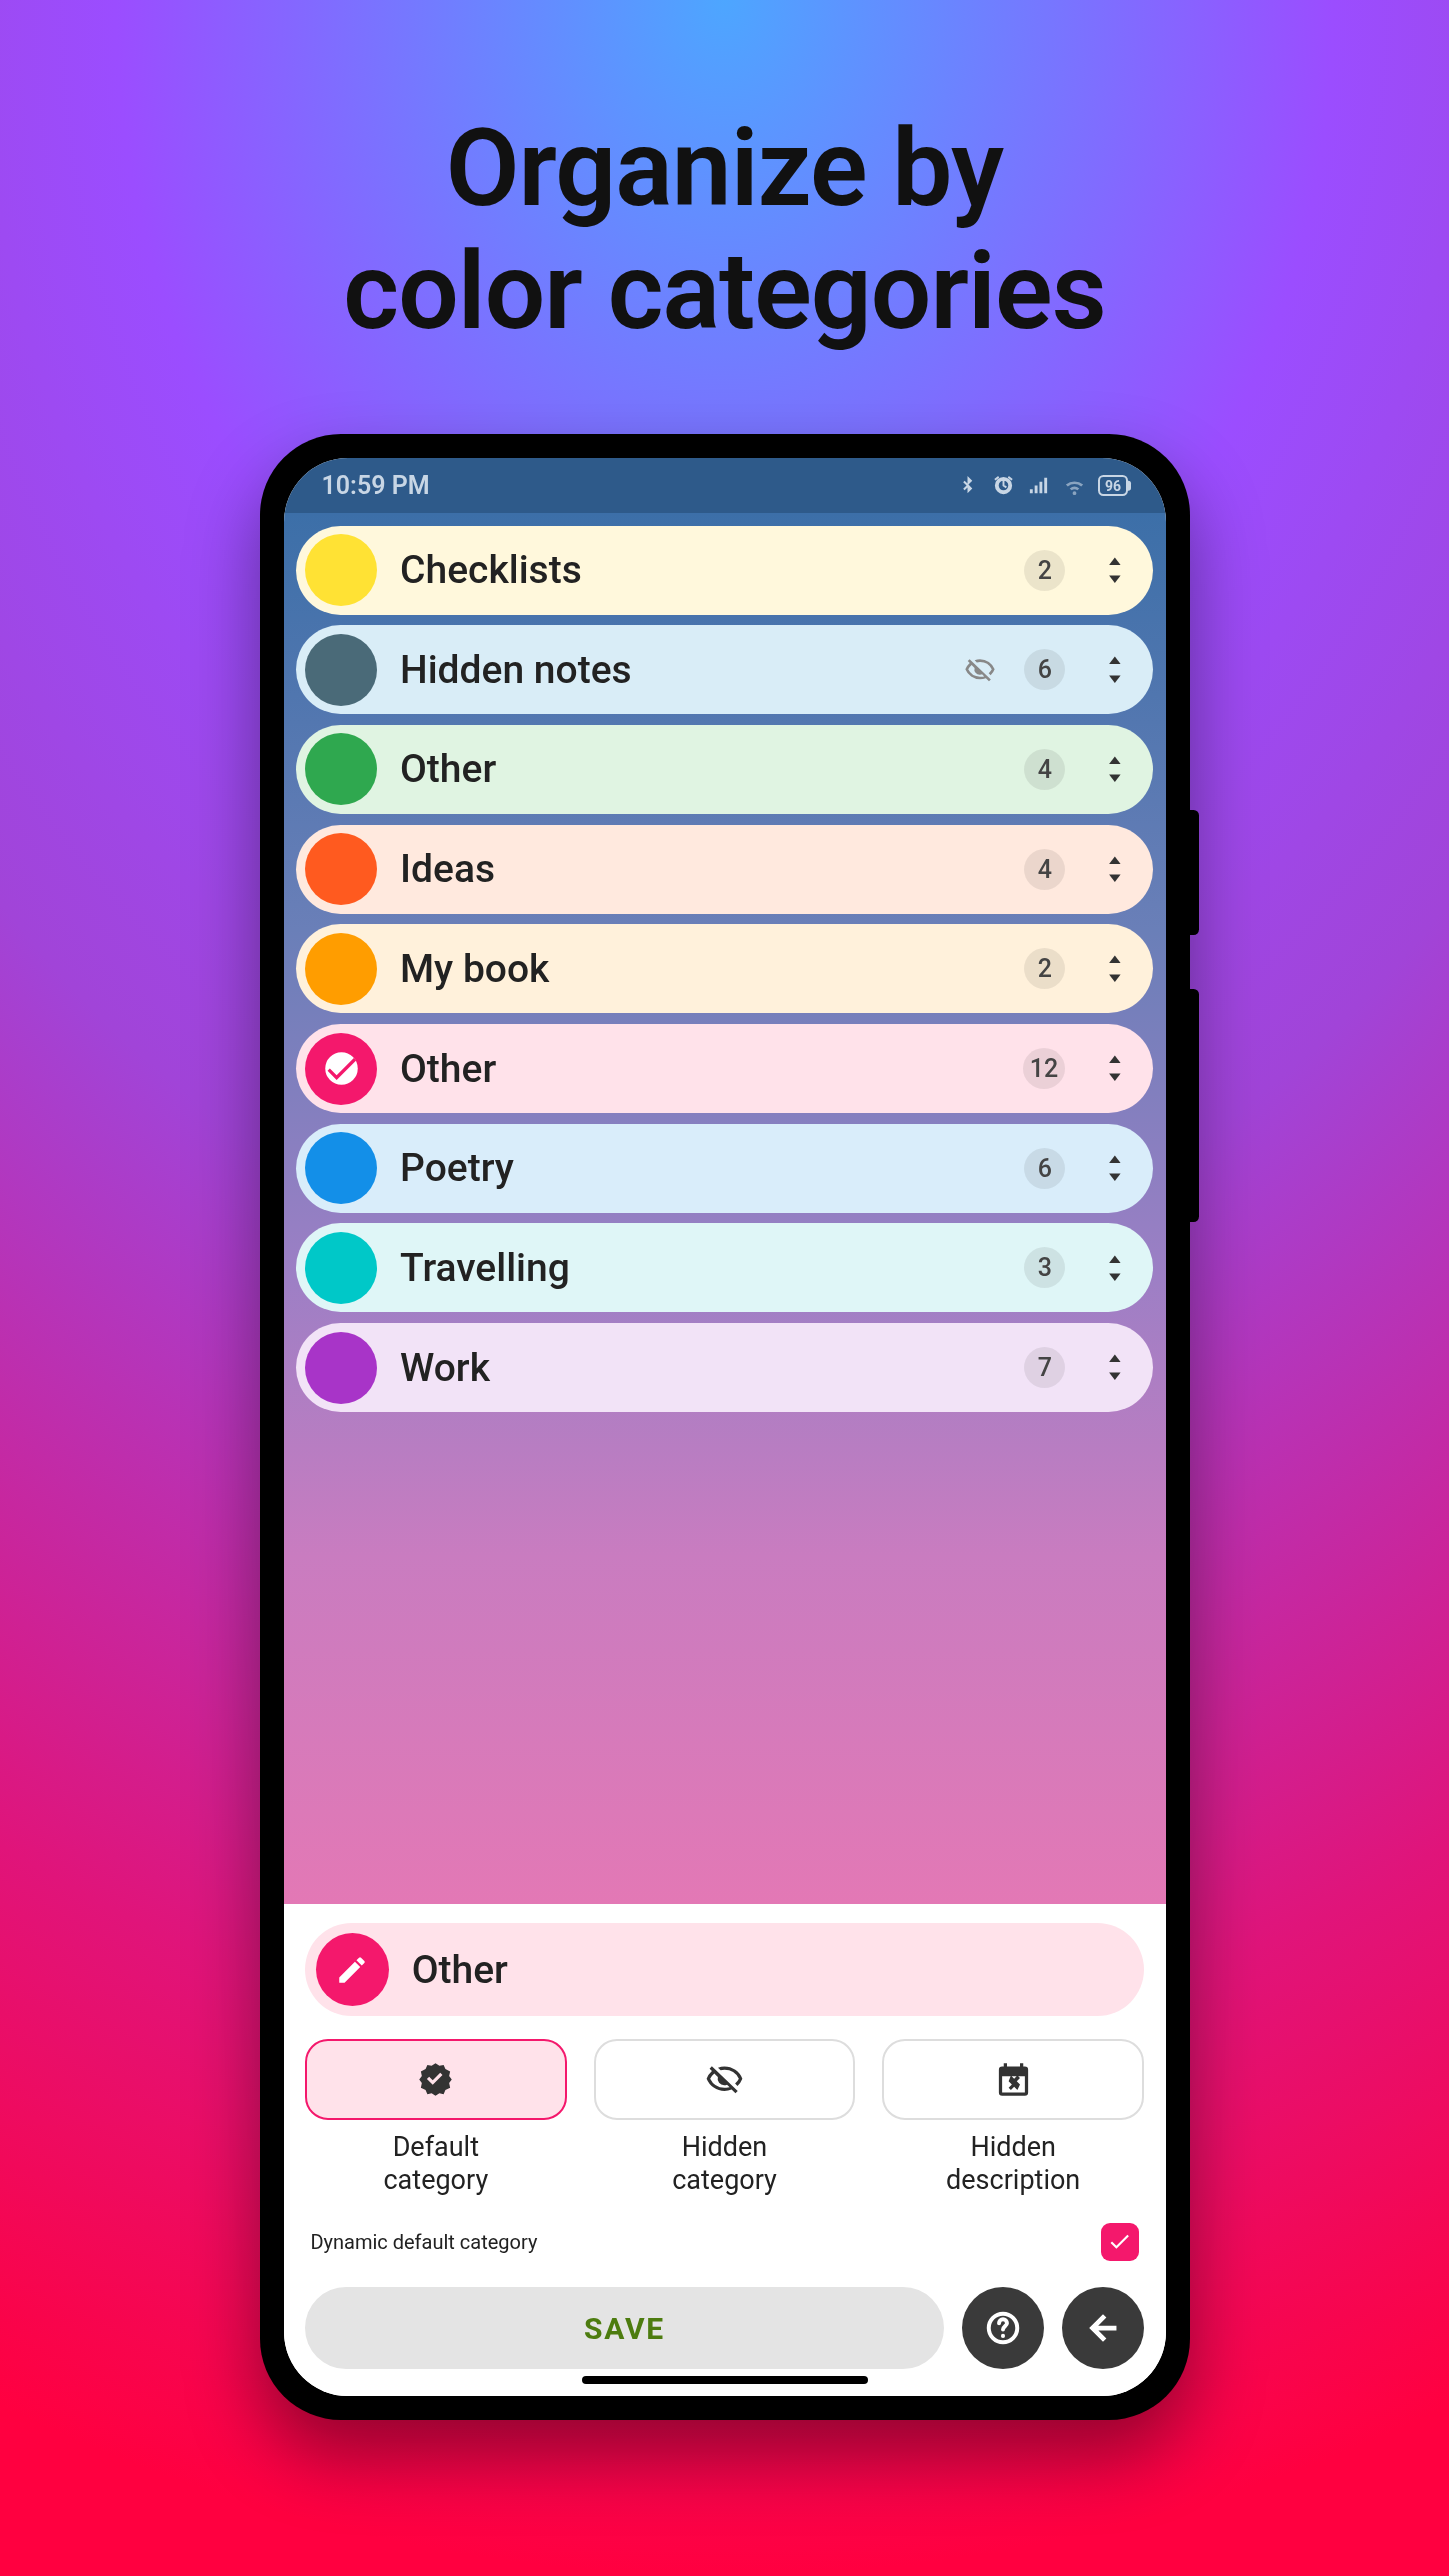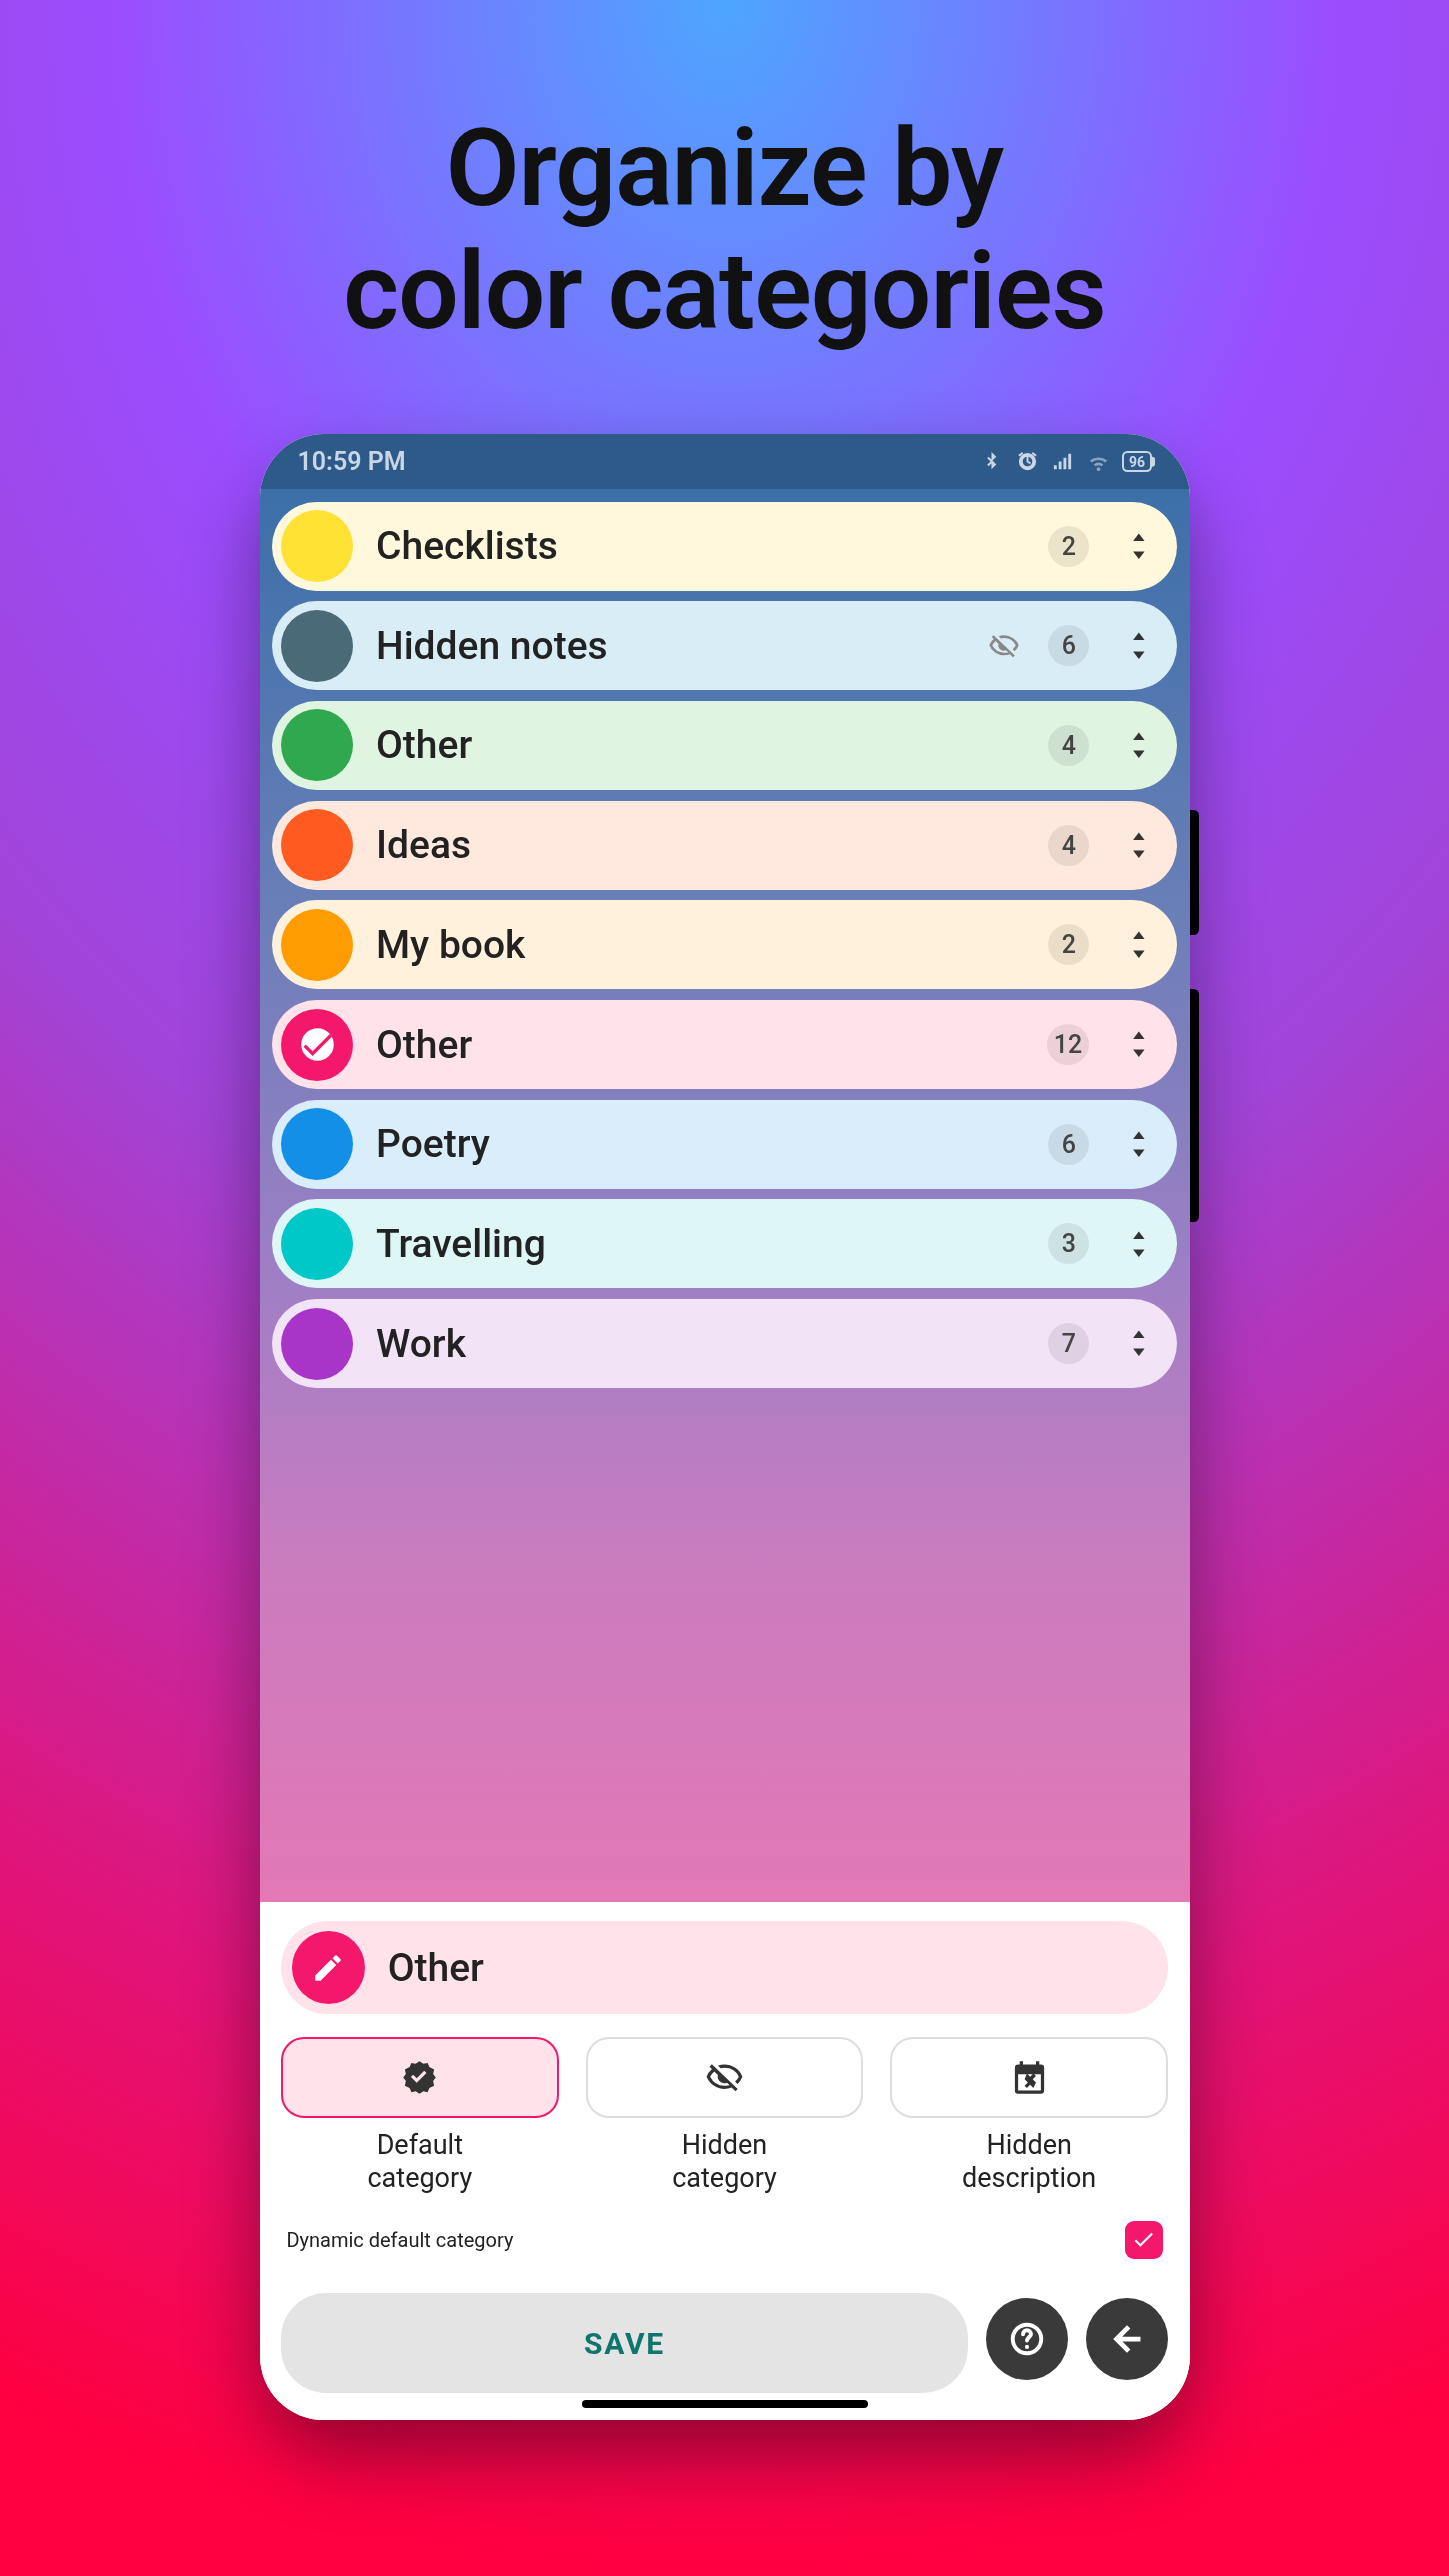--- a/index.html
+++ b/index.html
@@ -20,21 +20,21 @@
     text-align: center;
     line-height: 1.15;
     margin-bottom: 81px;
     letter-spacing: -0.9px;
   }
   .phone {
     width: 930px;
     height: 1986px;
     background: #000;
     border-radius: 81px;
-    padding: 0;
+    padding: 24px;
     position: relative;
     box-shadow: 0 36px 72px rgba(0,0,0,0.4);
   }
   .phone::before {
     content: "";
     position: absolute;
     top: 0;
     left: 50%;
     transform: translateX(-50%);
     width: 268px;
@@ -143,21 +143,21 @@
     display:flex; align-items:center; justify-content:center;
   }
   .option-box.selected { border-color: #f4186c; background: #ffe2ea; }
   .option-box svg { width: 39px; height: 39px; fill: #333; }
   .option-label { font-size: 27px; text-align:center; line-height:1.2; color:#222; }
   .dyn-row { display:flex; align-items:center; justify-content:space-between; padding: 3.6px 5.4px; }
   .dyn-label { font-size: 20px; color:#222; }
   .chk { width: 38px; height: 38px; background:#f4186c; border-radius:9px; display:flex; align-items:center; justify-content:center; }
   .chk svg { width: 25px; height: 25px; fill:#fff; }
   .action-row { display:flex; gap: 18px; align-items:center; }
-  .save-btn { flex:1; height: 100px; background:#e4e4e4; border-radius: 45px; display:flex; align-items:center; justify-content:center; font-size:30px; font-weight:700; letter-spacing:1.8px; color:#0f766e;margin-top:8px; }
+  .save-btn { flex:1; height: 82px; background:#e4e4e4; border-radius: 45px; display:flex; align-items:center; justify-content:center; font-size:30px; font-weight:700; letter-spacing:1.8px; color:#4d7c0f; }
   .circle-btn { width: 82px; height: 82px; border-radius:50%; background:#3a3a3a; display:flex; align-items:center; justify-content:center; }
   .circle-btn svg { width:38px; height:38px; fill:#fff; stroke:#fff; }
   .home-ind { position:absolute; bottom:12.5px; left:50%; transform:translateX(-50%); width:286px; height:7.2px; background:#000; border-radius:5.4px; }
 </style>
 </head>
 <body>
 
 <div class="headline">Organize by<br>color categories</div>
 
 <div class="phone">

